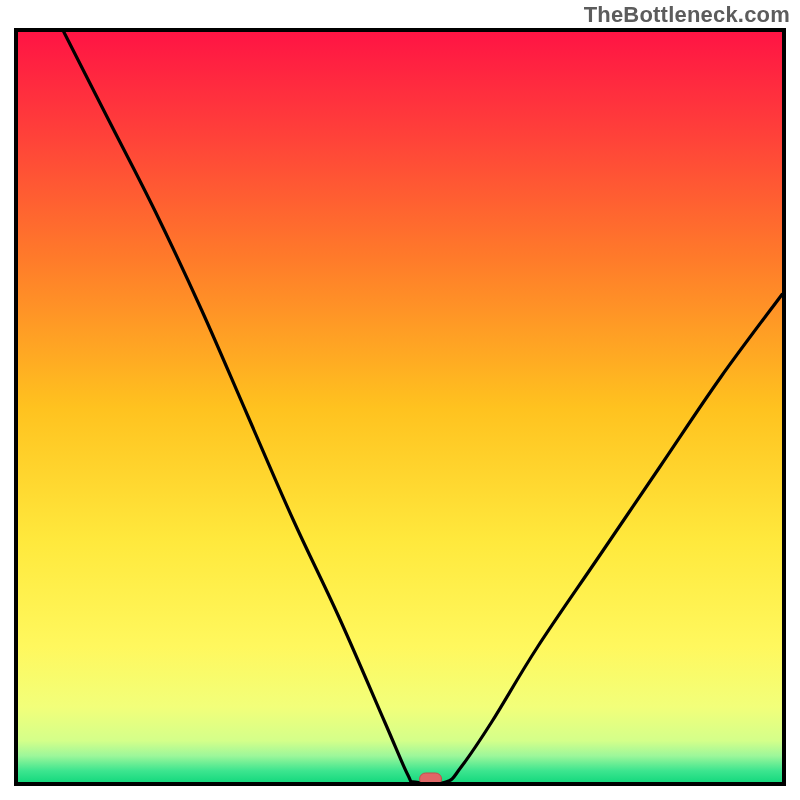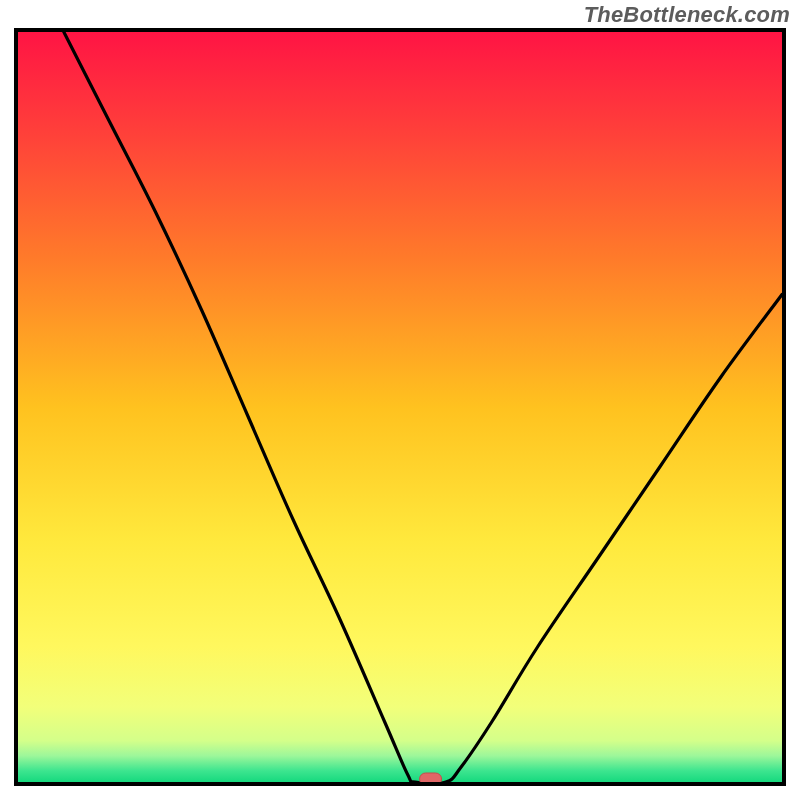--- a/index.html
+++ b/index.html
@@ -7,21 +7,20 @@
     padding: 0;
     width: 800px;
     height: 800px;
     background: #ffffff;
     font-family: Arial, Helvetica, sans-serif;
   }
   .wrap {
     position: relative;
     width: 800px;
     height: 800px;
-    font-style: italic;
   }
   .watermark {
     position: absolute;
     top: 2px;
     right: 10px;
     font-size: 22px;
     font-weight: 600;
     color: #5c5c5c;
     letter-spacing: 0.2px;
   }

